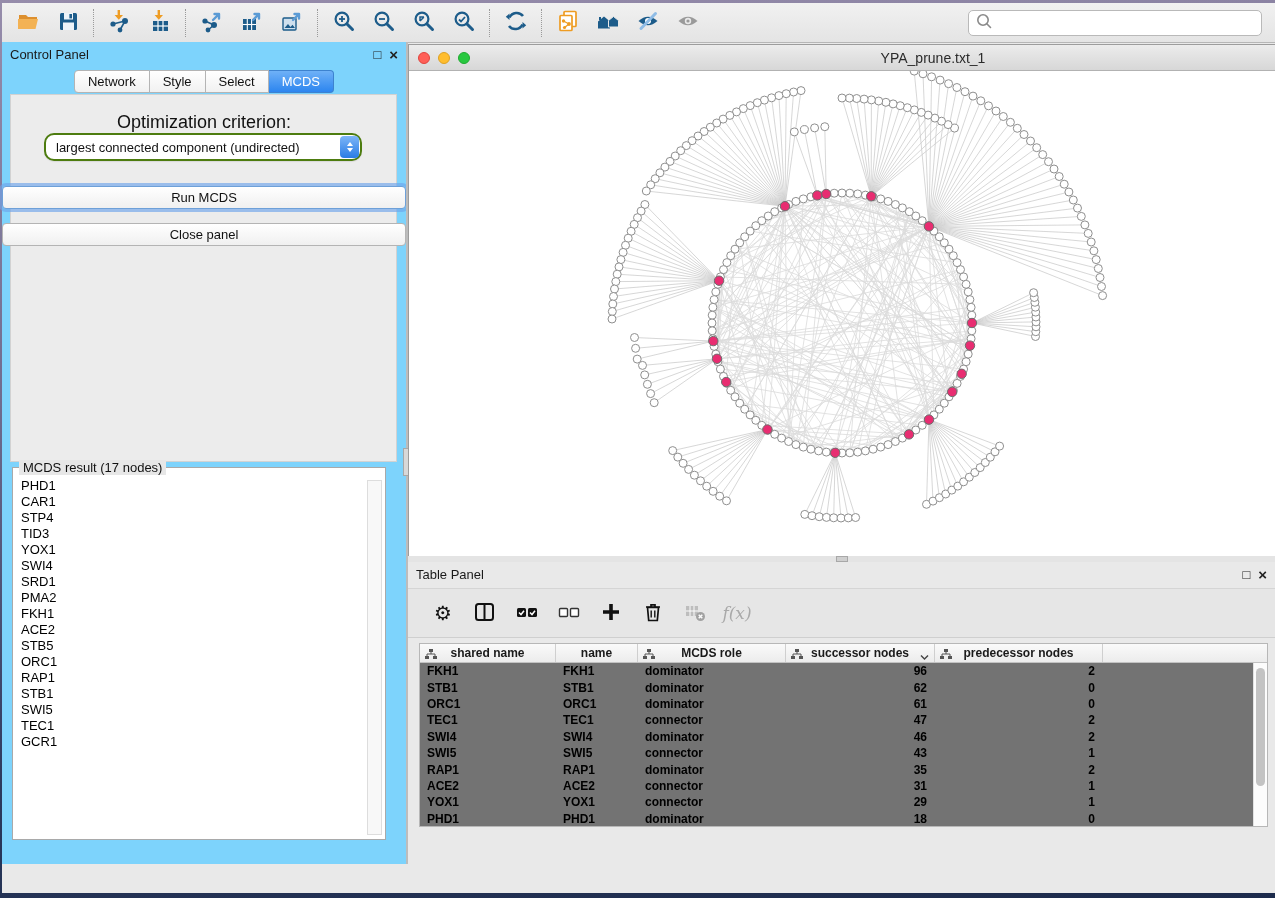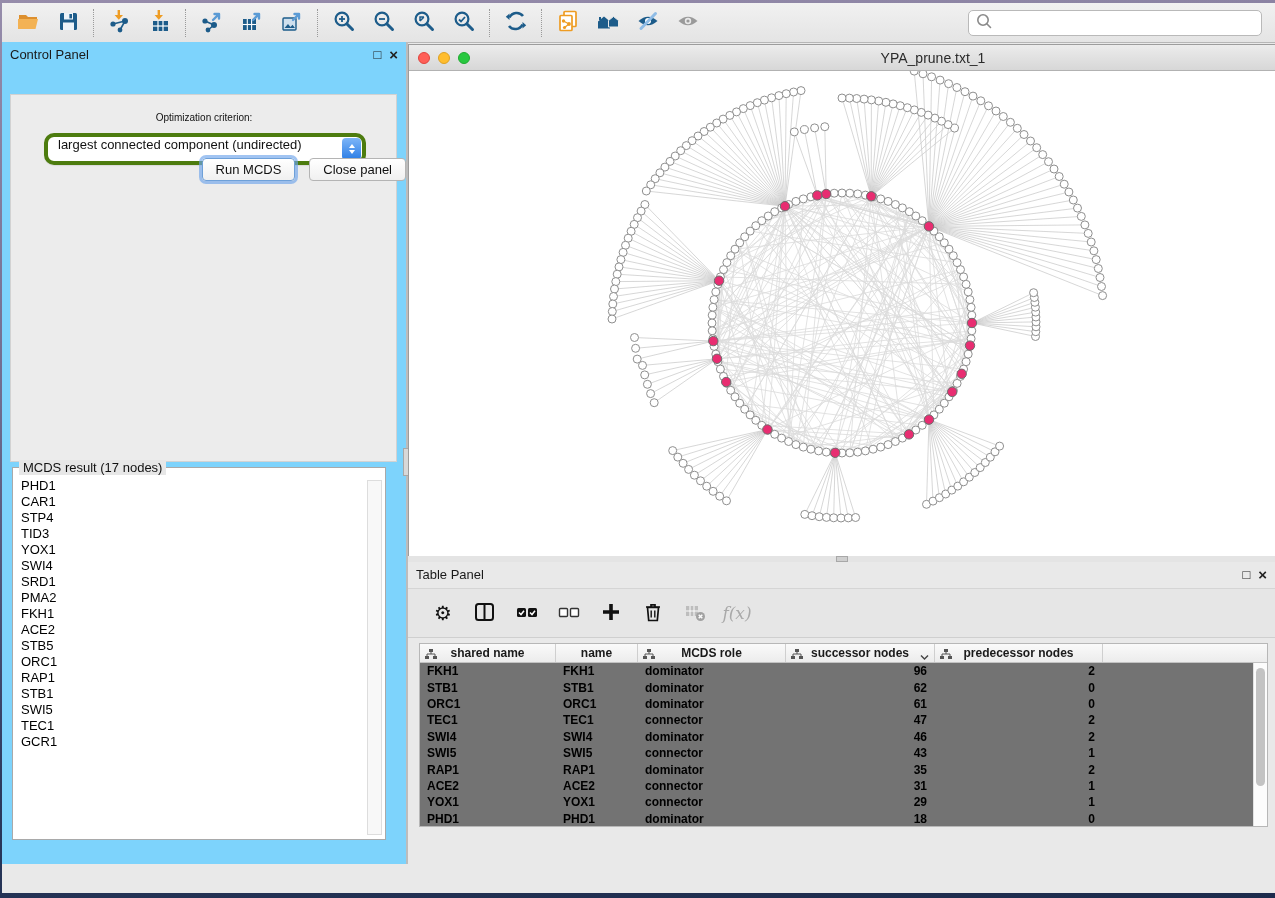--- a/index.html
+++ b/index.html
@@ -33,27 +33,27 @@
   .win-btn.close{font-weight:bold;font-size:15px;}
   .seg-tabs{display:inline-flex;}
   .seg-tab{font-size:13px;padding:3px 13px;background:linear-gradient(#ffffff,#f1f1f1);
     border:1px solid #b4b4b4;border-left:none;color:#111;}
   .seg-tab:first-child{border-left:1px solid #b4b4b4;border-radius:4px 0 0 4px;}
   .seg-tab:last-child{border-radius:0 4px 4px 0;}
   .seg-tab.active{background:linear-gradient(#6fb1f7,#2c85ef);color:#fff;border-color:#3d82cf;}
   .ctrl-tabs-row{display:flex;justify-content:center;margin-top:4px;position:relative;z-index:2;}
   .mcds-content{position:absolute;left:8px;right:9px;top:52px;height:366px;
     background:#ececec;border:1px solid #d2d2d2;}
-  .opt-label{position:absolute;left:0;right:0;top:70px;text-align:center;font-size:10px;color:#111;}
+  .opt-label{position:absolute;left:0;right:0;top:70px;text-align:center;font-size:18px;color:#111;}
   .dropdown{position:absolute;left:42px;top:91px;width:314px;height:24px;background:#fff;
-    border:4px solid #4d7c0f;border-radius:10px;display:flex;align-items:flex-start;box-shadow:0 1px 1px rgba(0,0,0,.08);}
+    border:2px solid #4d7c0f;border-radius:10px;display:flex;align-items:center;box-shadow:0 1px 1px rgba(0,0,0,.08);}
   .dropdown .val{flex:1;font-size:13px;padding-left:10px;color:#111;white-space:nowrap;overflow:hidden;}
   .dd-stepper{width:19px;height:22px;margin:1px;border-radius:4px;
     background:linear-gradient(#7db5f8,#2a7ce4);display:flex;align-items:center;justify-content:center;}
-  .btn-row{position:absolute;left:0;right:0;top:116px;display:flex;justify-content:flex-end;gap:14px;}
+  .btn-row{position:absolute;left:0;right:0;top:144px;display:flex;justify-content:center;gap:14px;flex-direction:column;}
   .push-btn{font-size:13px;height:23px;padding:0 13px;background:linear-gradient(#ffffff,#f0f0f0);
     border:1px solid #b4b4b4;border-radius:4px;color:#111;}
   .push-btn.focused{box-shadow:0 0 0 3px rgba(110,165,235,.65);border-color:#6ea0d8;}
   .groupbox{position:absolute;left:10px;width:372px;top:425px;height:371px;
     border:1px solid #a9a9a9;background:#fff;}
   .groupbox .legend{position:absolute;top:-8px;left:6px;background:#e7e7e7;padding:0 4px;
     font-size:13px;color:#111;}
   .mcds-list{position:absolute;left:2px;top:10px;right:18px;bottom:2px;overflow:hidden;
     font-size:13px;line-height:16px;padding-left:6px;color:#000;}
   .v-scroll-track{position:absolute;right:3px;top:12px;bottom:4px;width:13px;
@@ -270,20 +270,28 @@
   <div class="main">
 
     <div class="control-panel">
       <div class="panel-header">
         <span class="panel-title">Control Panel</span>
         <span class="win-btns">
           <button class="win-btn">□</button>
           <button class="win-btn close">×</button>
         </span>
       </div>
+      <div class="ctrl-tabs-row">
+          <div class="seg-tabs" id="ctrl-tabs">
+            <button class="seg-tab">Network</button>
+            <button class="seg-tab">Style</button>
+            <button class="seg-tab">Select</button>
+            <button class="seg-tab active">MCDS</button>
+          </div>
+        </div>
       <div class="mcds-content"></div>
       <div class="opt-label">Optimization criterion:</div>
       <div class="dropdown">
         <span class="val">largest connected component (undirected)</span>
         <span class="dd-stepper">
           <svg width="8" height="12" viewBox="0 0 8 12">
               <polygon points="4,1 7,5 1,5" fill="#fff"></polygon>
               <polygon points="4,11 1,7 7,7" fill="#fff"></polygon>
             </svg>
         </span>

